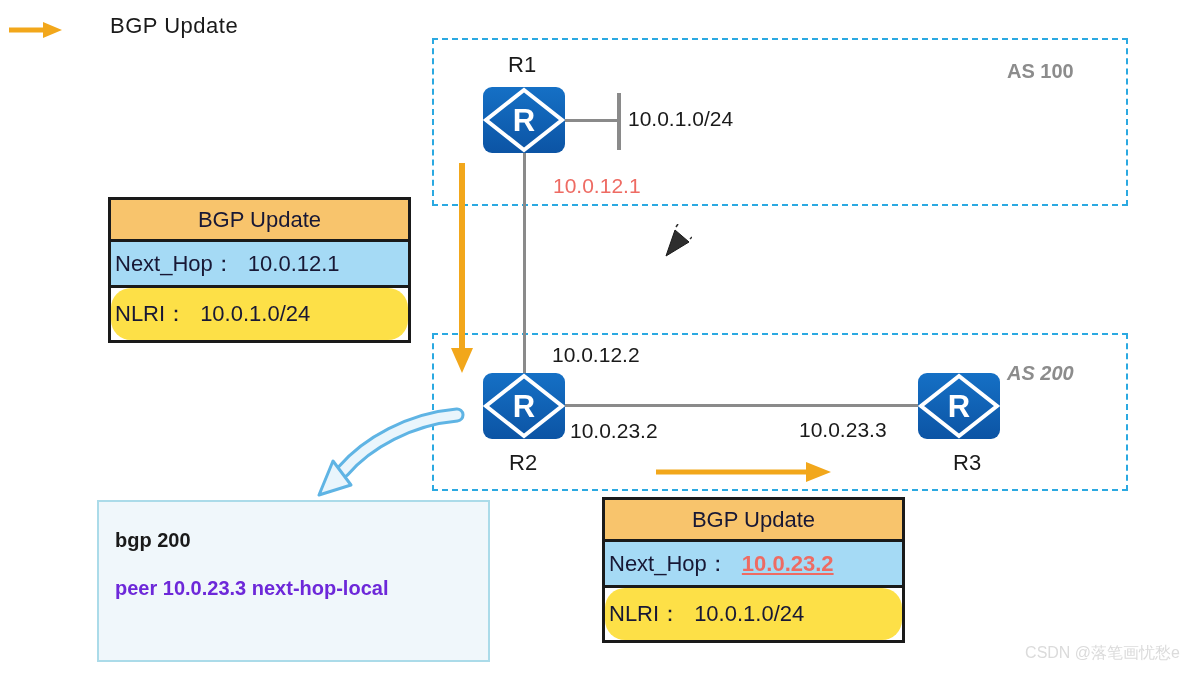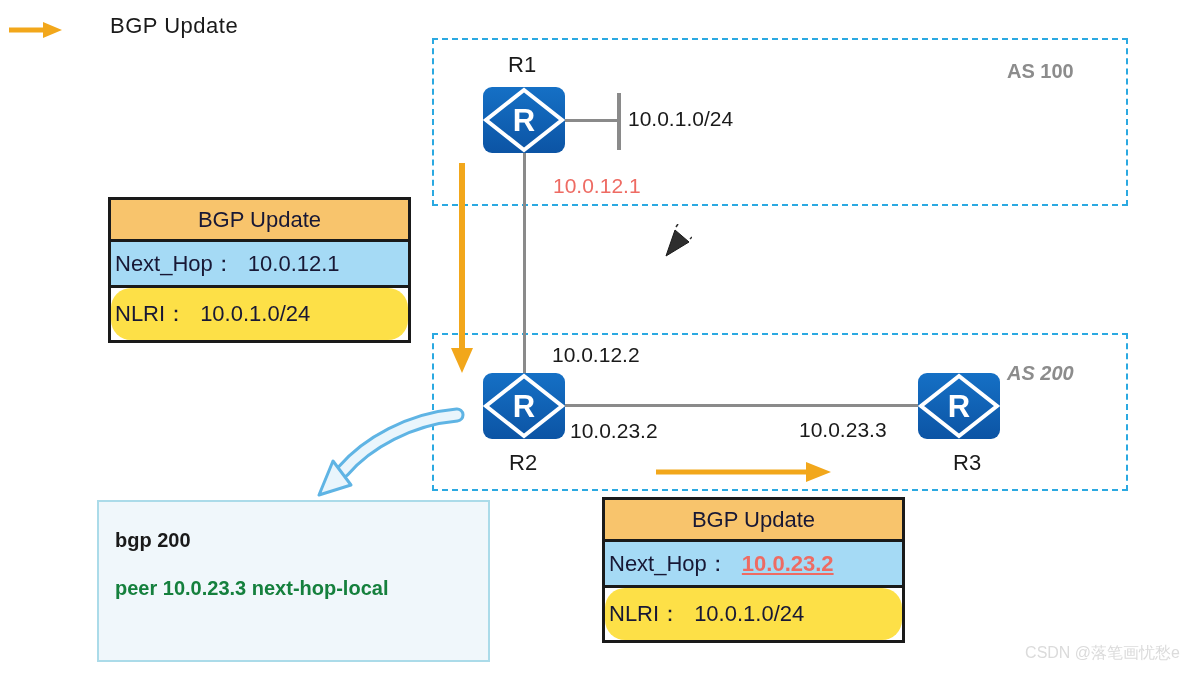--- a/index.html
+++ b/index.html
@@ -90,21 +90,21 @@
   .config-box {
     left: 97px; top: 500px; width: 393px; height: 162px;
     background: #F0F7FB;
     border: 2px solid #ABDBE9;
     padding: 27px 10px 0 16px;
   }
   .config-line {
     font-size: 20px; font-weight: bold; color: #1a1a1a;
     margin-bottom: 25px; white-space: nowrap;
   }
-  .config-line.red { color: #15803d; }
+  .config-line.red { color: #6d28d9; }
 
   
   .watermark {
     left: 962px; top: 643px; width: 218px;
     font-size: 16px; color: #DBDBDB; text-align: right;
     white-space: nowrap;
   }
 </style>
 </head>
 <body>

